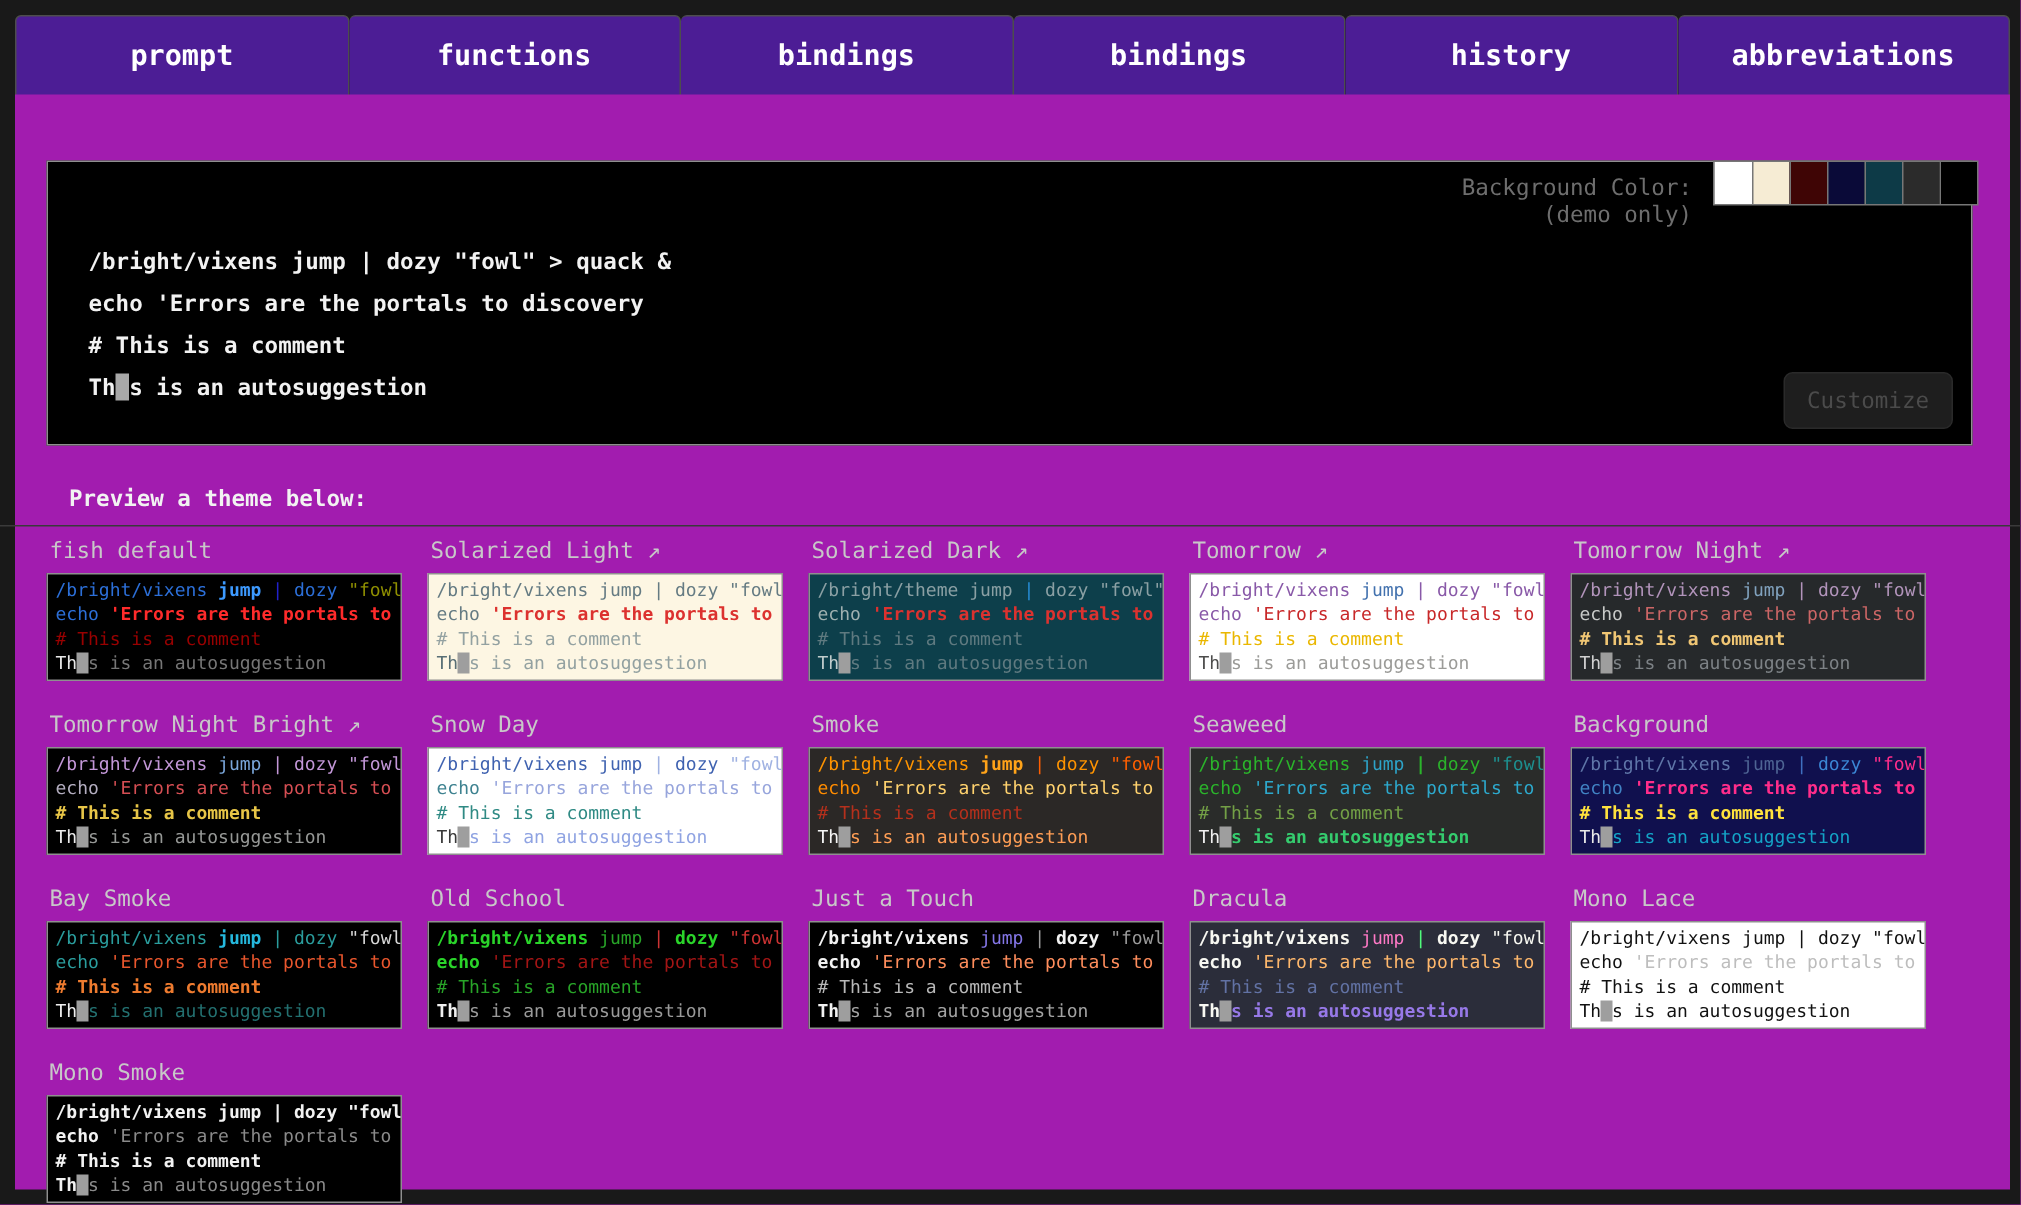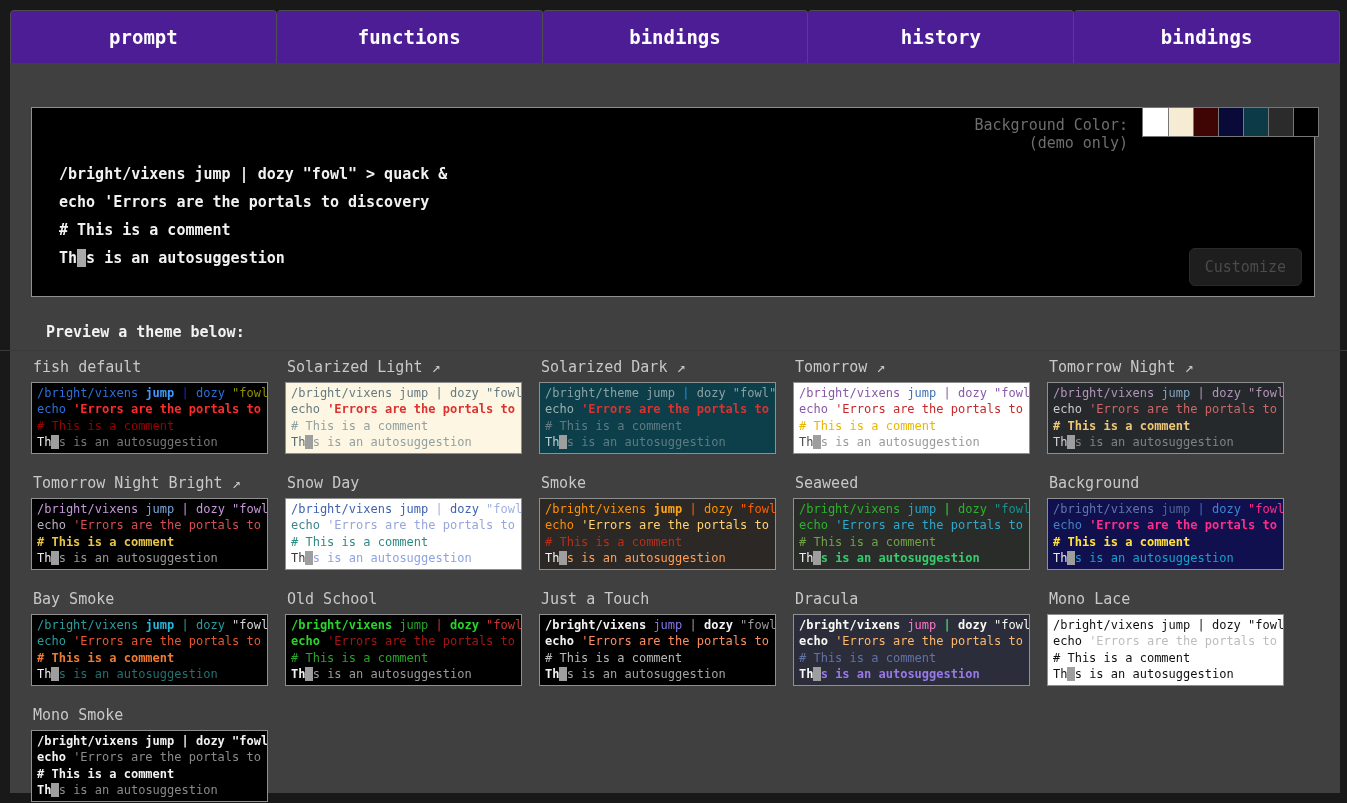--- a/index.html
+++ b/index.html
@@ -18,21 +18,21 @@
     background:#4c1d95; color:#fff;
     border:1px solid #4d4d4d; border-left-width:0;
     border-radius:4px 4px 0 0;
     font-size:19px; font-weight:bold; cursor:pointer;
     white-space:nowrap; overflow:hidden;
   }
   .tab:first-child { border-left-width:1px; }
   .tab.active { background:#000; border-bottom-color:#000; }
 
   
-  .content { position:absolute; top:63px; left:10px; right:7px; bottom:10px; background:#404040; }
+  .content { position:absolute; top:63px; left:10px; right:7px; bottom:10px; background:#a21caf; }
 
   
   .preview-box {
     position:absolute; left:21px; top:44px; width:1284px; height:190px;
     border:1px solid #8f8f8f; background:#000;
   }
   .bg-label {
     position:absolute; top:8px; right:186px; text-align:right;
     color:#6e6e6e; font-size:15px; line-height:18px; white-space:pre;
   }
@@ -71,22 +71,23 @@
 </style>
 </head>
 <body>
 
 <div class="page">
 
   <div class="tabbar" id="tabbar">
       <div class="tab">prompt</div>
       <div class="tab">functions</div>
       <div class="tab">bindings</div>
+      <div class="tab">bindings</div>
       <div class="tab">history</div>
-      <div class="tab">bindings</div>
+      <div class="tab">abbreviations</div>
     </div>
 
   <div class="content">
 
     <div class="preview-box">
       <div class="bg-label"><span>Background Color:</span>
 <span>(demo only)</span></div>
       <div class="swatch-row" id="swatch-row">
           <div class="swatch" style="background: rgb(255, 255, 255);"></div>
           <div class="swatch" style="background: rgb(246, 236, 212);"></div>

